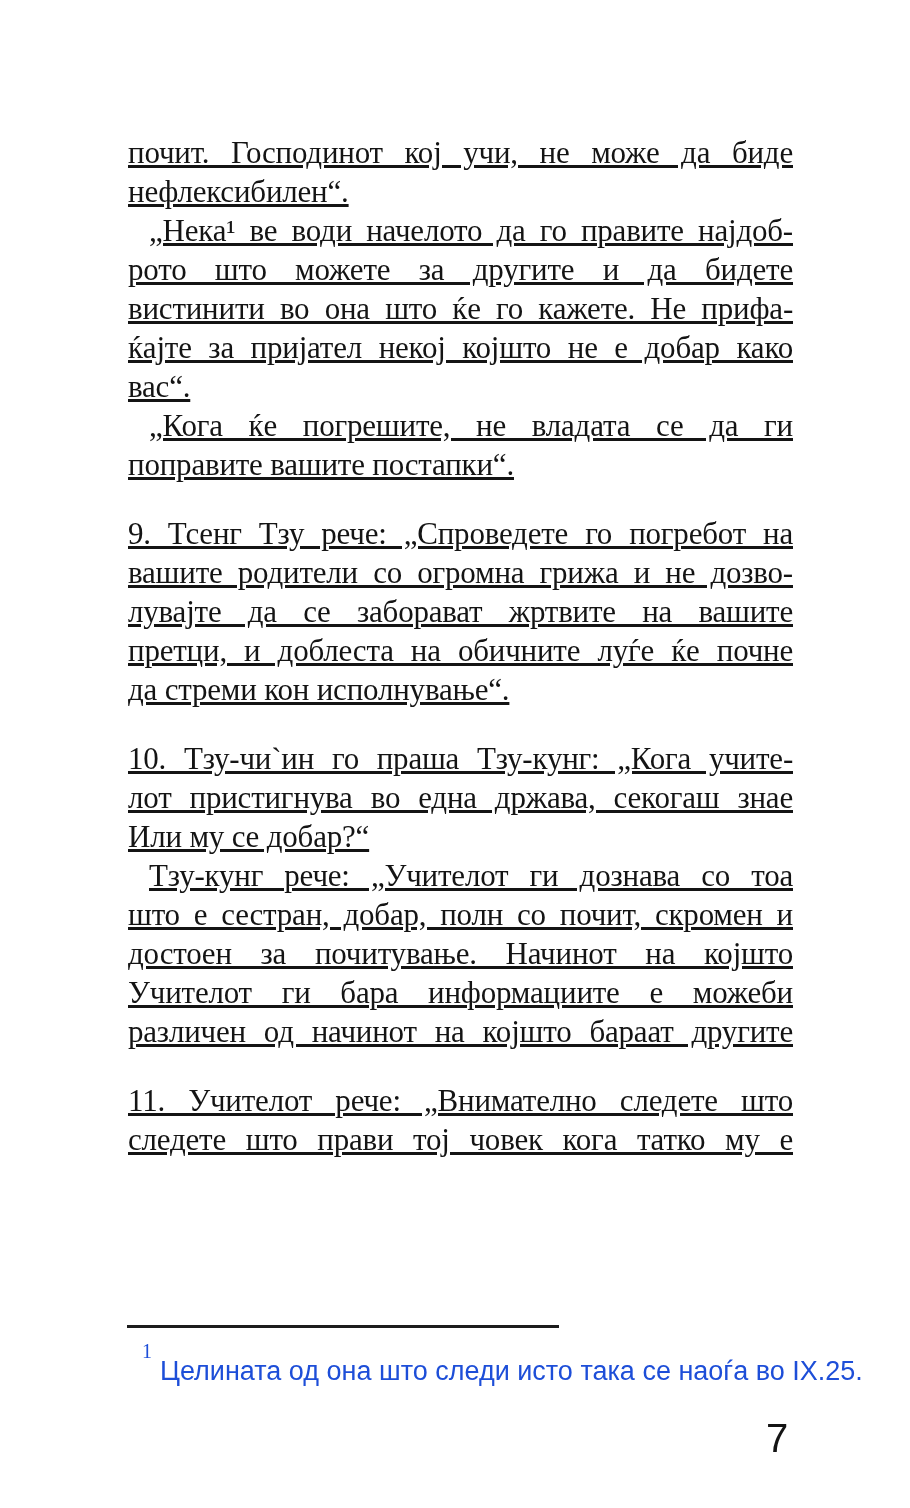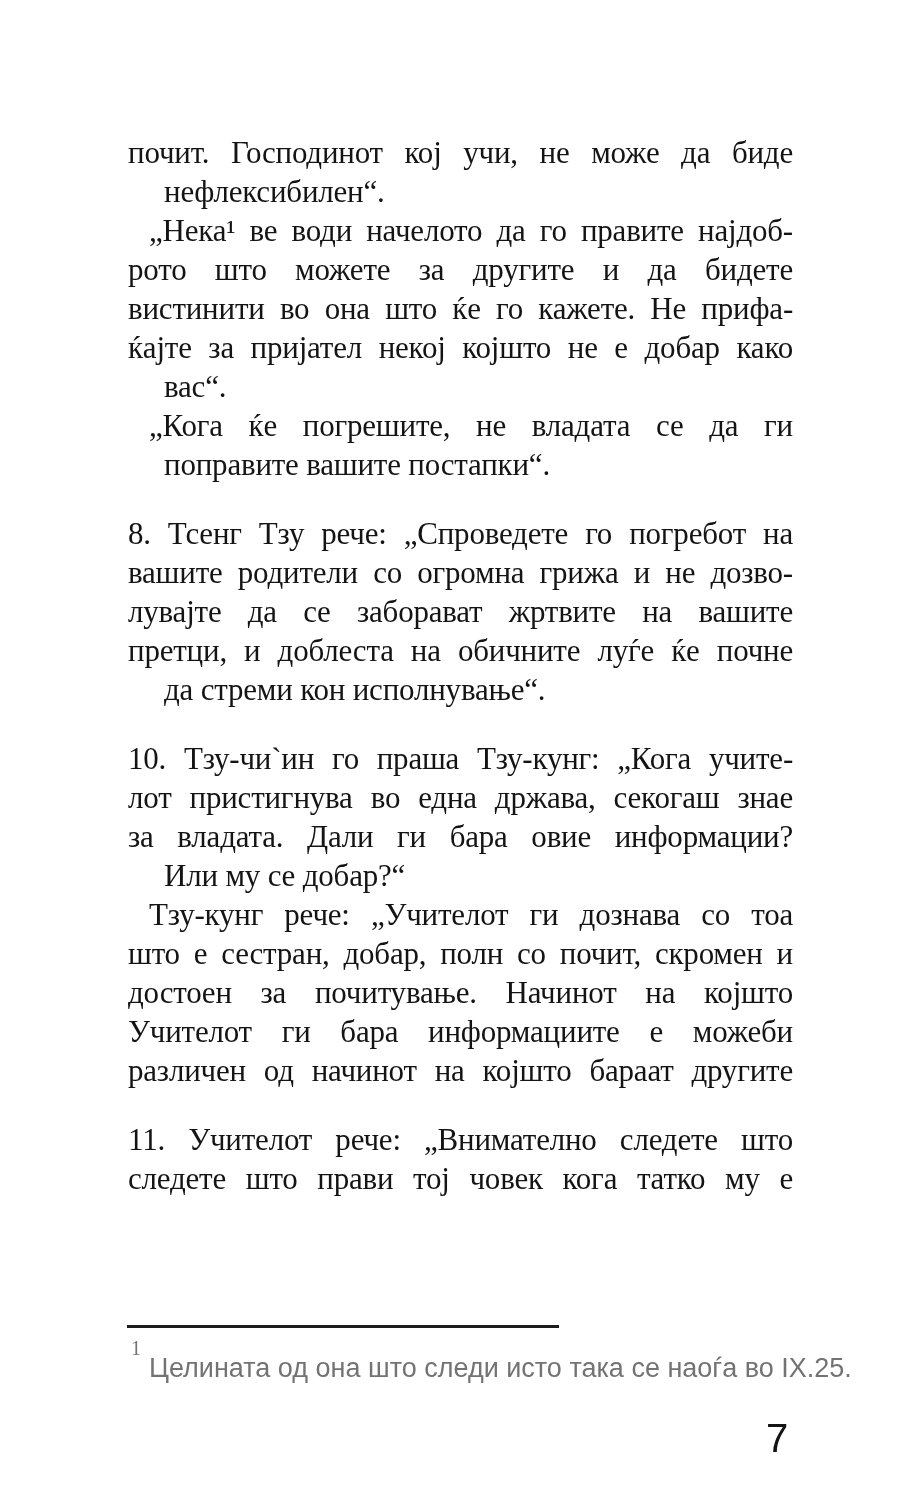--- a/index.html
+++ b/index.html
@@ -15,51 +15,51 @@
     overflow: hidden;
     font-family: "Liberation Serif", serif;
     color: #141414;
   }
   .text-column {
     position: absolute;
     left: 128px;
     top: 133px;
     width: 665px;
   }
-  .para { margin: 0; padding: 0; }
+  .para { margin: 0; padding: 0; text-decoration: underline; }
   .para.gap { margin-top: 30px; }
   .line {
     height: 39px;
     line-height: 39px;
     font-size: 31px;
     letter-spacing: -0.2px;
     text-align: justify;
     text-align-last: justify;
     overflow: hidden;
     white-space: normal;
   }
-  .line.last { text-align-last: left; margin-left: 36px; }
+  .line.last { text-align-last: left; }
   .line.first-indent { text-indent: 21px; }
   .footnote-rule {
     position: absolute;
     left: 127px;
     top: 1325px;
     width: 432px;
     height: 3px;
     background: #1c1c1c;
   }
   .footnote {
     position: absolute;
-    left: 131px;
+    left: 142px;
     top: 1346px;
     width: 663px;
     font-family: "Liberation Sans", sans-serif;
     font-size: 27px;
-    line-height: 28px;
-    color: #737373;
+    line-height: 34px;
+    color: #1d4ed8;
     white-space: nowrap;
   }
   .fn-marker {
     font-family: "Liberation Serif", serif;
     font-size: 20px;
     position: relative;
     top: -12px;
     margin-right: 8px;
   }
   .page-number {
@@ -88,30 +88,29 @@
         <div class="line">рото што можете за другите и да бидете</div>
         <div class="line">вистинити во она што ќе го кажете. Не прифа-</div>
         <div class="line">ќајте за пријател некој којшто не е добар како</div>
         <div class="line last">вас“.</div>
       </div>
       <div class="para">
         <div class="line first-indent">„Кога ќе погрешите, не владата се да ги</div>
         <div class="line last">поправите вашите постапки“.</div>
       </div>
       <div class="para gap">
-        <div class="line">8. Тсенг Тзу рече: „Спроведете го погребот на</div>
+        <div class="line">9. Тсенг Тзу рече: „Спроведете го погребот на</div>
         <div class="line">вашите родители со огромна грижа и не дозво-</div>
         <div class="line">лувајте да се заборават жртвите на вашите</div>
         <div class="line">претци, и доблеста на обичните луѓе ќе почне</div>
         <div class="line last">да стреми кон исполнување“.</div>
       </div>
       <div class="para gap">
         <div class="line">10. Тзу-чи`ин го праша Тзу-кунг: „Кога учите-</div>
         <div class="line">лот пристигнува во една држава, секогаш знае</div>
-        <div class="line">за владата. Дали ги бара овие информации?</div>
         <div class="line last">Или му се добар?“</div>
       </div>
       <div class="para">
         <div class="line first-indent">Тзу-кунг рече: „Учителот ги дознава со тоа</div>
         <div class="line">што е сестран, добар, полн со почит, скромен и</div>
         <div class="line">достоен за почитување. Начинот на којшто</div>
         <div class="line">Учителот ги бара информациите е можеби</div>
         <div class="line">различен од начинот на којшто бараат другите</div>
       </div>
       <div class="para gap">

